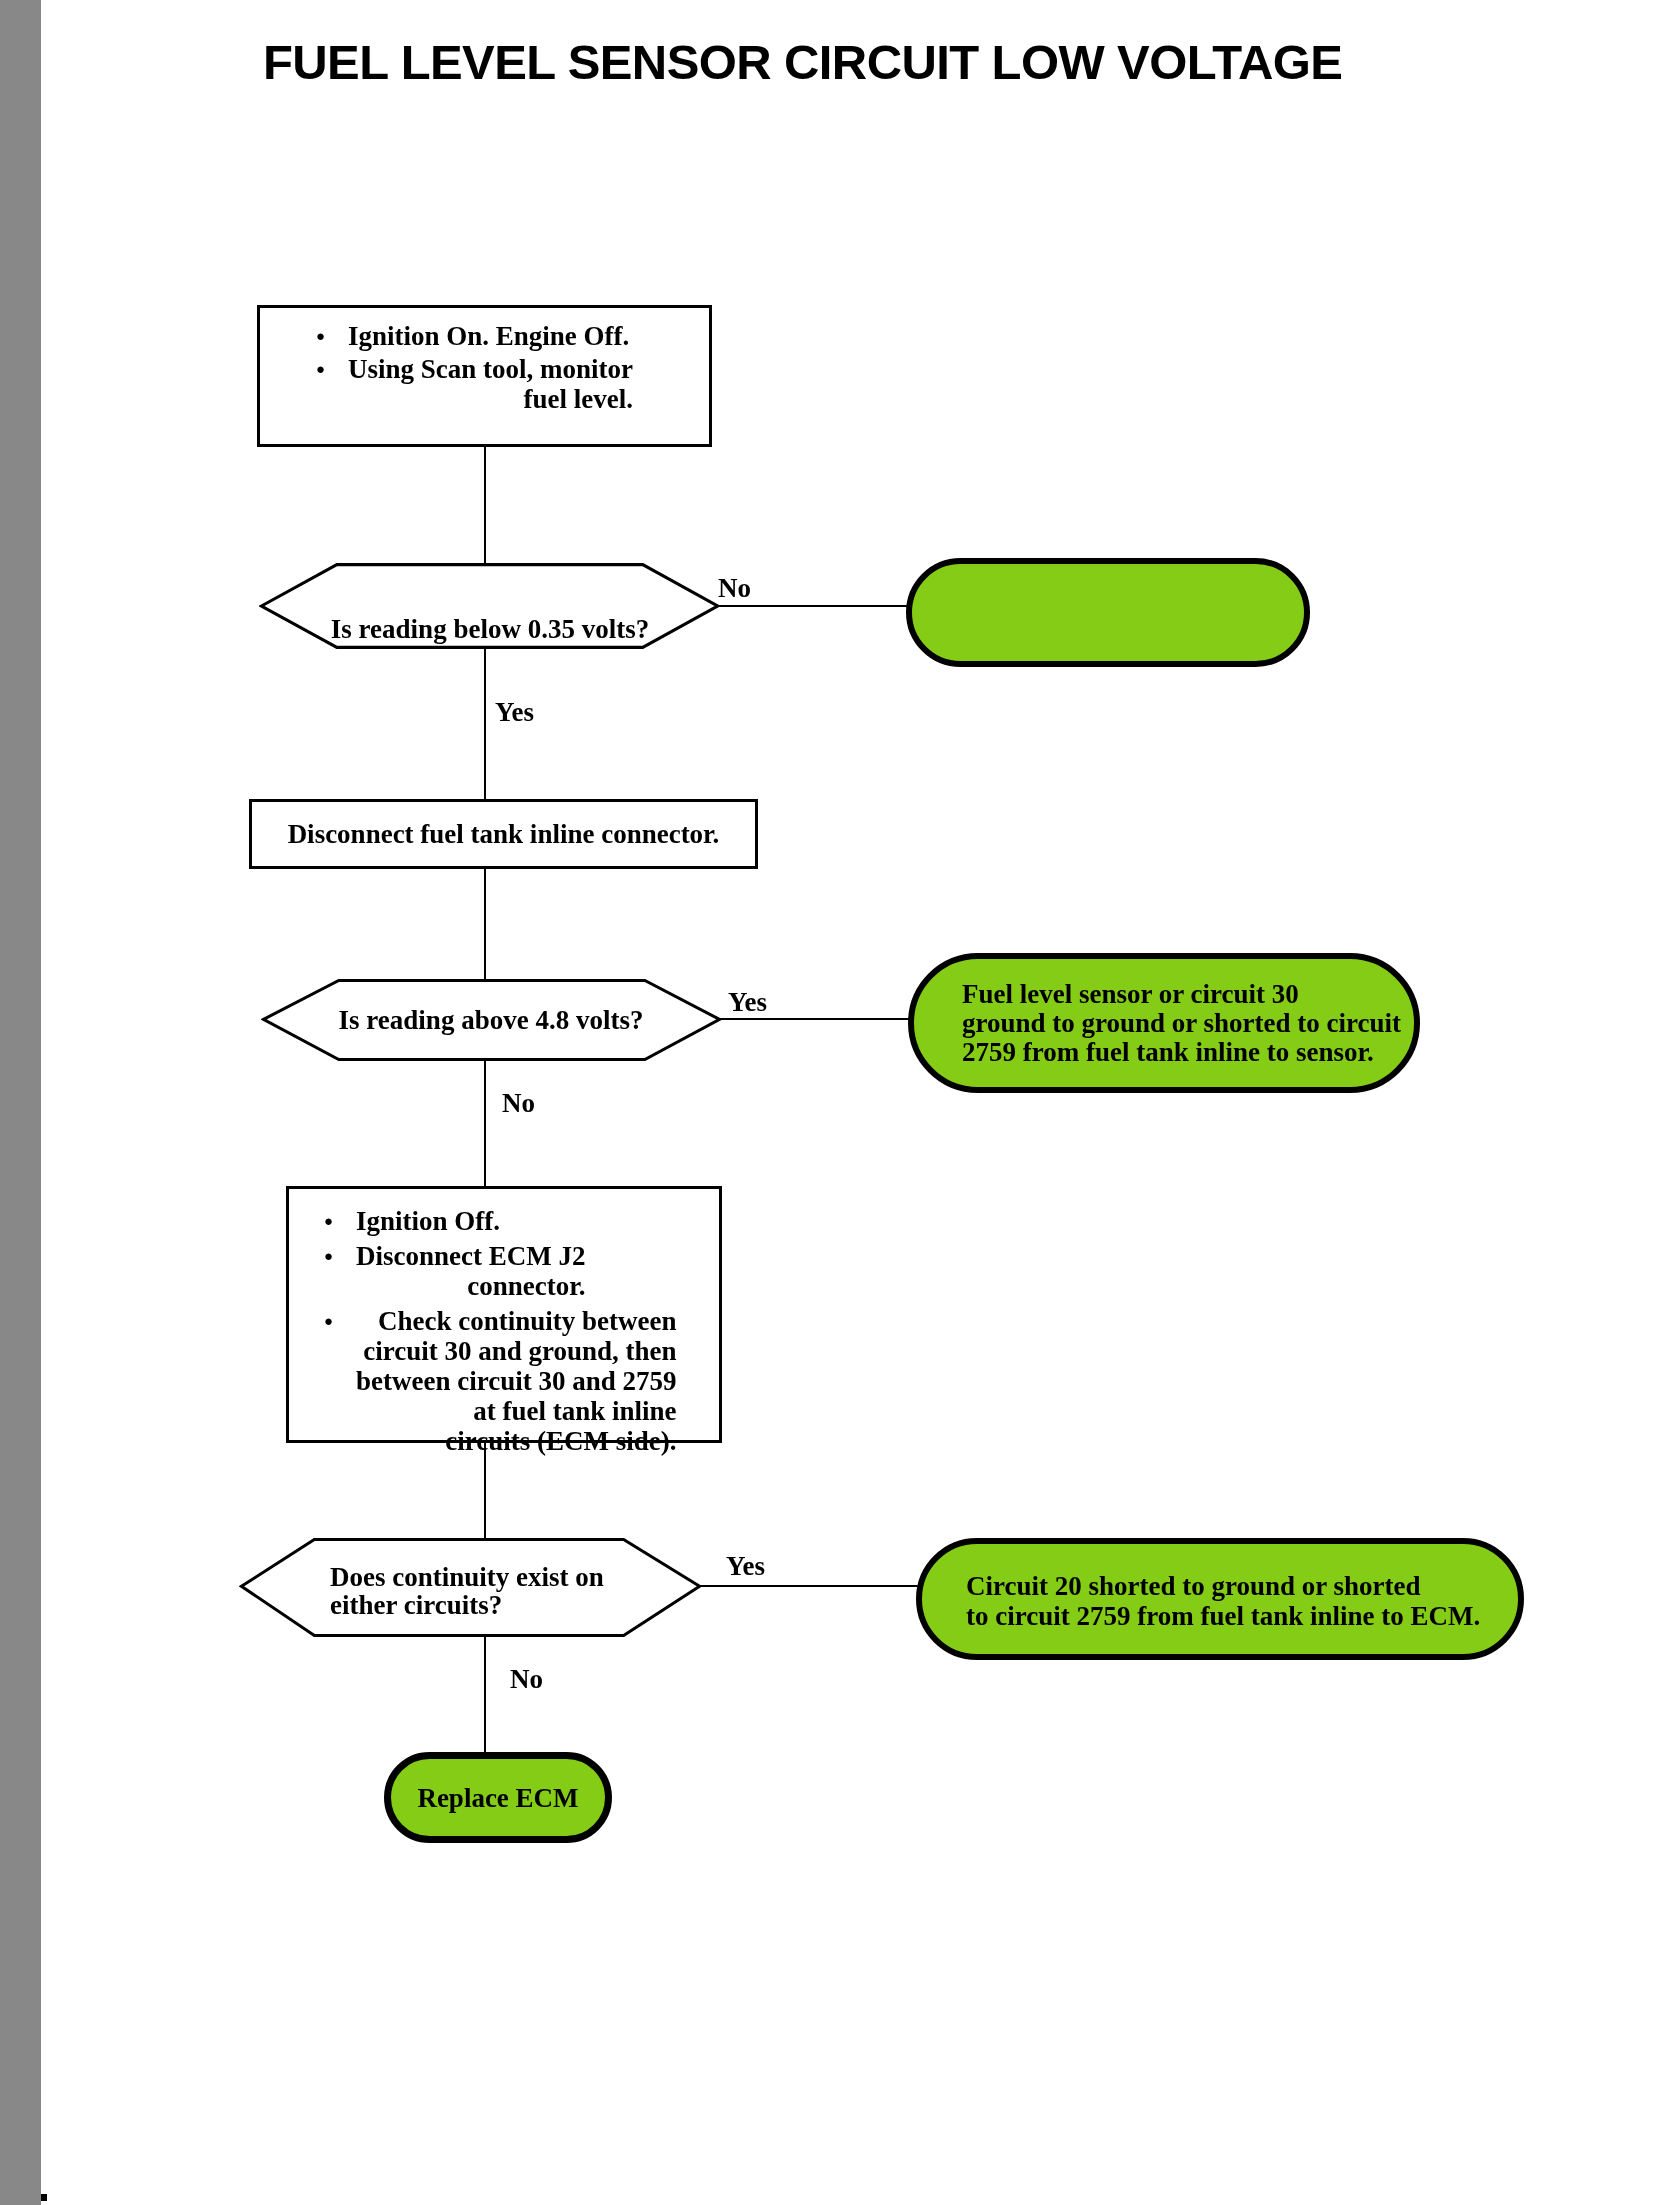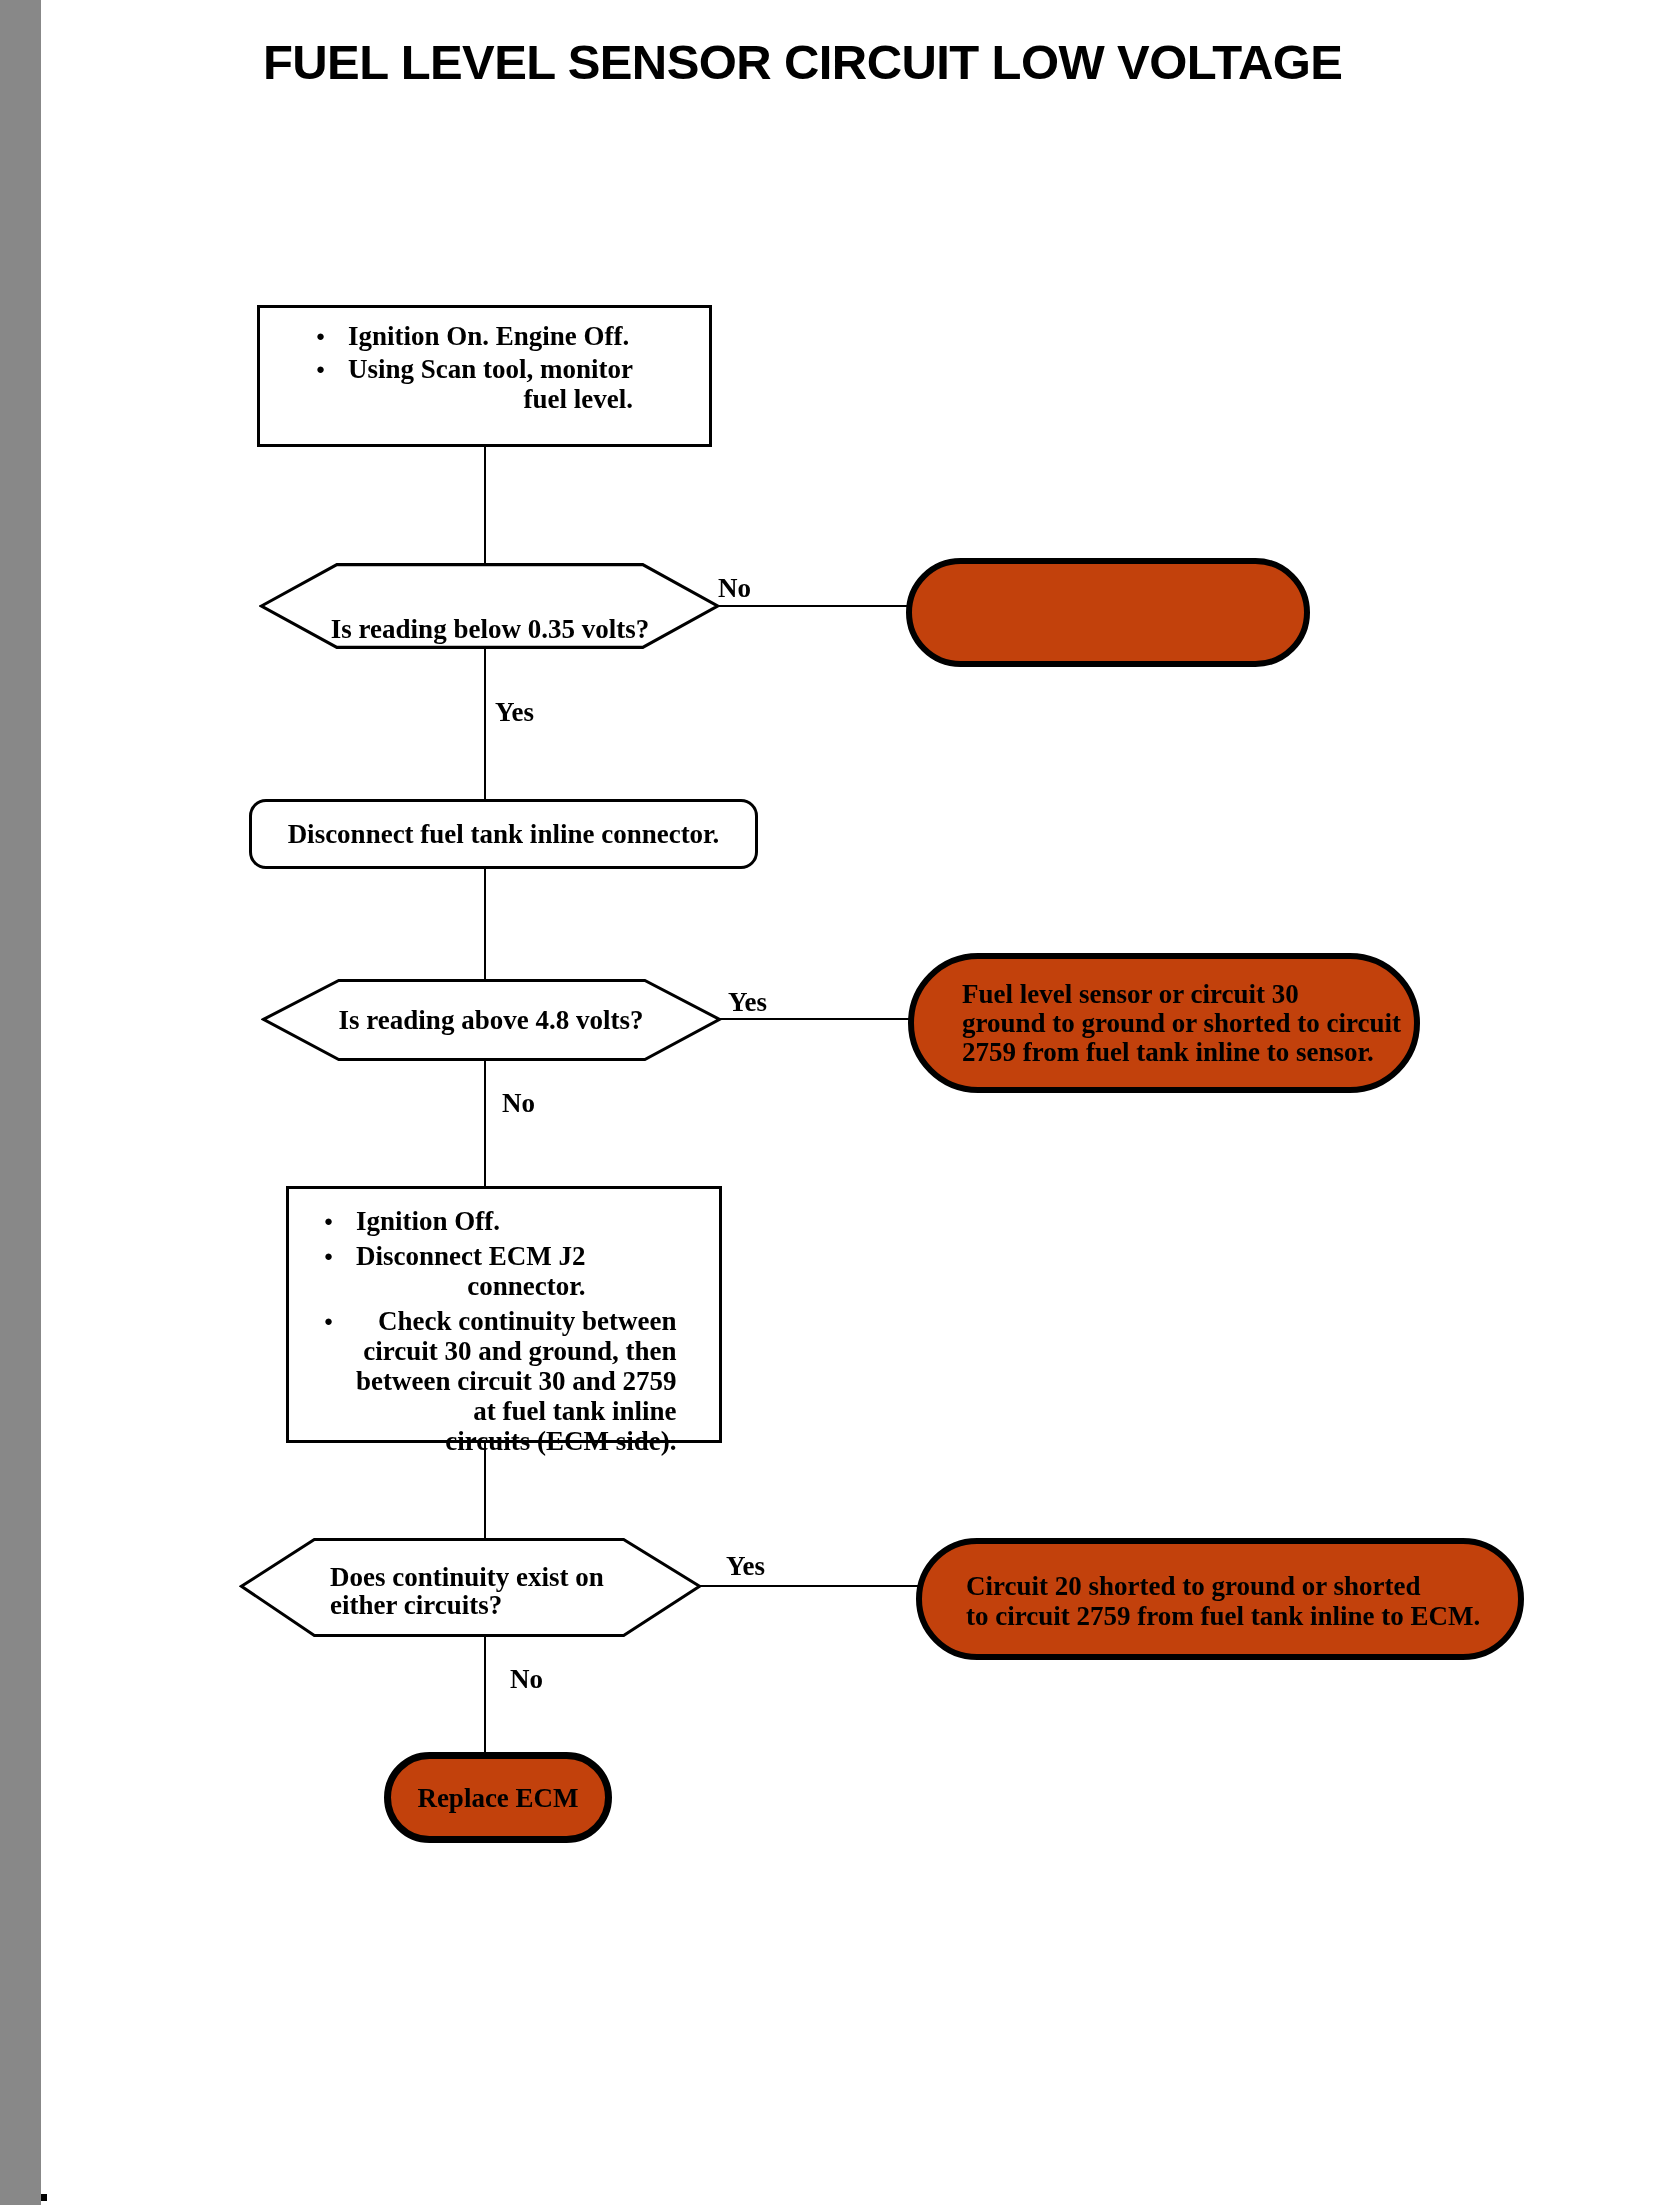--- a/index.html
+++ b/index.html
@@ -16,21 +16,21 @@
     position:absolute;left:222px;top:34px;margin:0;
     font-family:"Liberation Sans", sans-serif;
     font-weight:bold;font-size:49px;letter-spacing:-0.6px;
     white-space:nowrap;
   }
   .rect{
     position:absolute;border:3.6px solid #000;background:#fff;
     box-sizing:border-box;
   }
   .oval{
-    position:absolute;border:6px solid #000;background:#c2410c;
+    position:absolute;border:6px solid #000;background:#84cc16;
     border-radius:607px;box-sizing:border-box;
   }
   .hex-svg{position:absolute;}
   .vline{position:absolute;width:2.4px;background:#000;}
   .hline{position:absolute;height:2.4px;background:#000;}
   .txt{
     position:absolute;
     font-weight:bold;font-size:27px;line-height:30px;
     white-space:nowrap;
   }
@@ -75,21 +75,21 @@
   <div class="txt flexc" style="left:221px;top:587px;width:456px;height:83px;">Is reading below 0.35 volts?</div>
 
   <div class="txt" style="left:677px;top:573px;">No</div>
   <div class="hline" style="left:677px;top:605px;width:193px;"></div>
 
   <div class="oval" style="left:865px;top:558px;width:404px;height:109px;"></div>
 
   <div class="vline" style="left:443px;top:646px;height:154px;"></div>
   <div class="txt" style="left:454px;top:697px;">Yes</div>
 
-  <div class="rect flexc txt" style="left:208px;top:799px;width:509px;height:70px;position:absolute;border-radius:17px;">Disconnect fuel tank inline connector.</div>
+  <div class="rect flexc txt" style="left:208px;top:799px;width:509px;height:70px;position:absolute;">Disconnect fuel tank inline connector.</div>
 
   <div class="vline" style="left:443px;top:867px;height:114px;"></div>
 
   <svg class="hex-svg" style="left:220px;top:978px;" width="461" height="84" viewBox="0 0 759 138">
     <polygon points="4,68 128,4 632,4 755,68 632,134 128,134" fill="#ffffff" stroke="#000000" stroke-width="5"></polygon>
   </svg>
   <div class="txt flexc" style="left:222px;top:980px;width:456px;height:79px;">Is reading above 4.8 volts?</div>
 
   <div class="txt" style="left:687px;top:987px;">Yes</div>
   <div class="hline" style="left:679px;top:1018px;width:191px;"></div>

